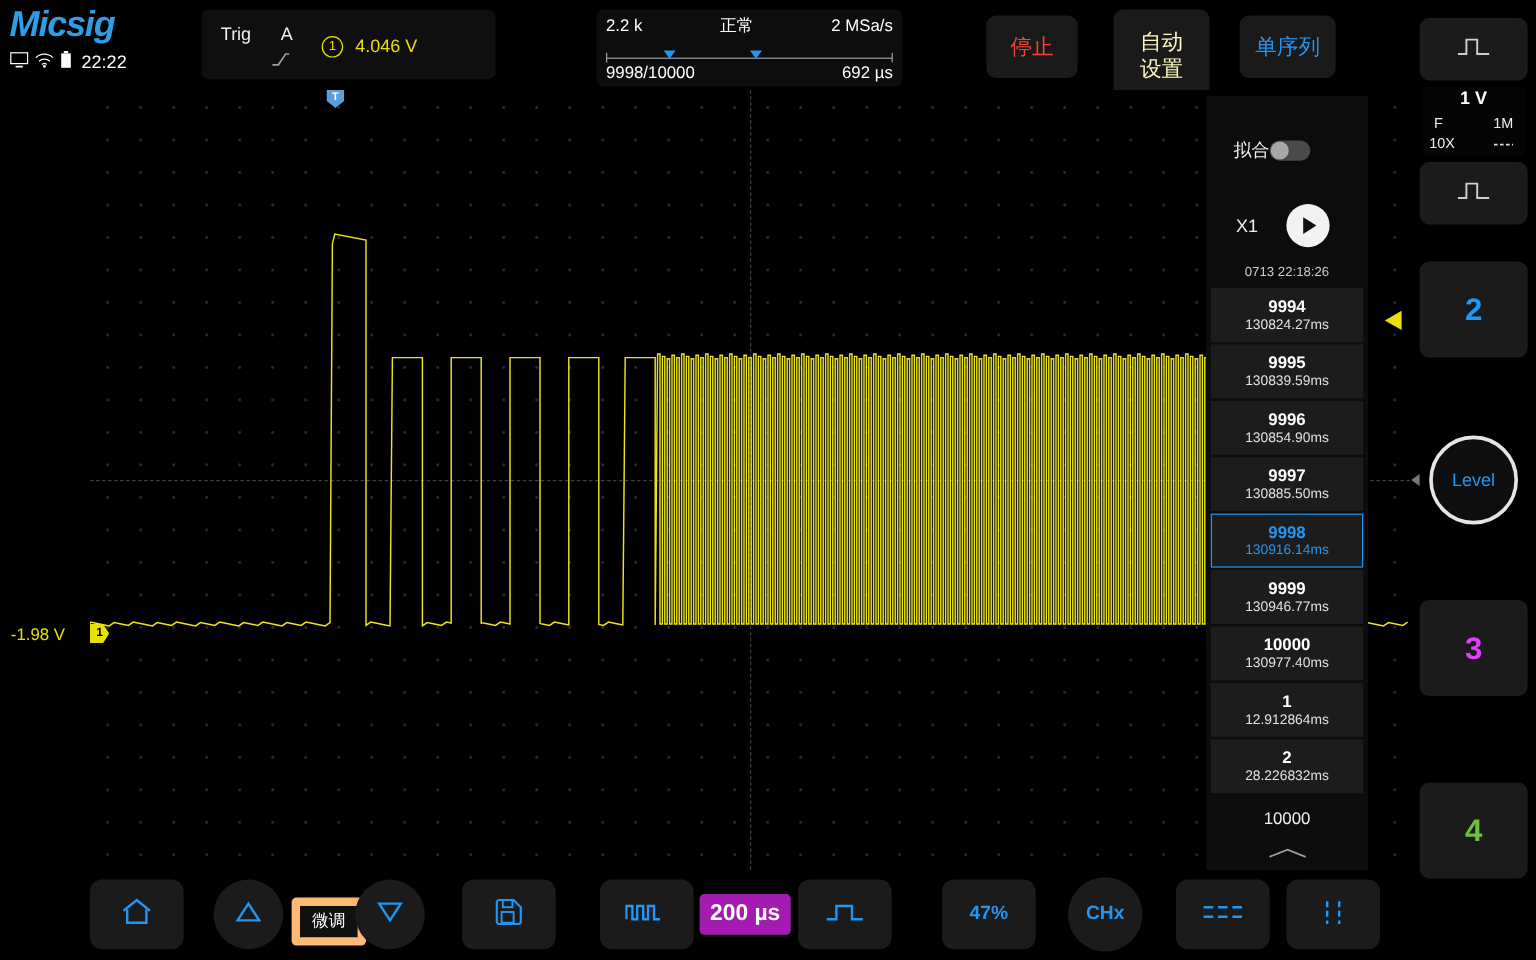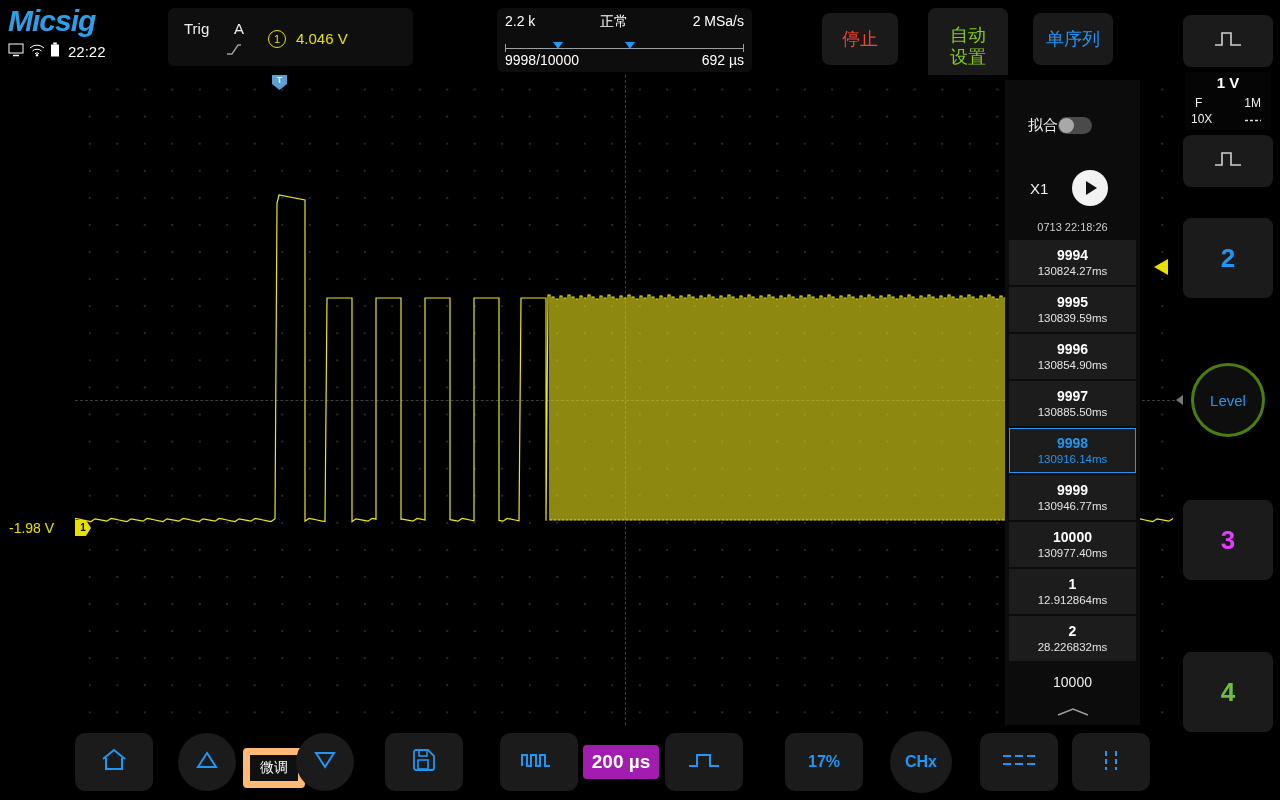--- a/index.html
+++ b/index.html
@@ -30,39 +30,39 @@
   .acq-slider{position:absolute;left:8px;right:8px;top:36px;height:8px;}
   .acq-line{position:absolute;left:0;right:0;top:4px;height:1px;background:#9aa0a6;}
   .acq-tick{position:absolute;top:0;width:1px;height:8px;background:#9aa0a6;}
   .acq-marker{position:absolute;top:-2px;width:0;height:0;border-left:5px solid transparent;
               border-right:5px solid transparent;border-top:7px solid #2196f3;}
 
   
   .top-btn{position:absolute;background:#1a1a1a;border-radius:8px;display:flex;flex-direction:column;
            align-items:center;justify-content:center;font-size:18px;cursor:pointer;}
   .btn-stop{left:822px;top:13px;width:76px;height:52px;color:#f54336;}
-  .btn-auto{left:928px;top:8px;width:80px;height:76px;color:#84cc16;line-height:22px;text-align:center;}
+  .btn-auto{left:928px;top:8px;width:80px;height:76px;color:#fef9c3;line-height:22px;text-align:center;}
   .btn-single{left:1033px;top:13px;width:80px;height:52px;color:#2196f3;}
 
   
   .rc-btn{position:absolute;left:1183px;width:90px;background:#1b1b1b;border-radius:8px;
           display:flex;align-items:center;justify-content:center;}
   .rc-icon1{top:15px;height:52px;}
   .rc-icon2{top:135px;height:52px;}
   .ch-box{position:absolute;left:1185px;top:72px;width:86px;height:58px;background:#050505;
           border-radius:3px;font-size:12px;}
   .ch-scale{position:absolute;top:2px;left:0;right:0;text-align:center;font-size:15px;font-weight:bold;color:#fff;}
   .ch-row2{position:absolute;top:24px;left:10px;right:10px;display:flex;justify-content:space-between;color:#eee;}
   .ch-row3{position:absolute;top:40px;left:6px;right:10px;display:flex;justify-content:space-between;align-items:center;color:#eee;}
   .rc-num{font-size:26px;font-weight:bold;}
   .btn-ch2{top:218px;height:80px;color:#2196f3;}
   .btn-ch3{top:500px;height:80px;color:#e040fb;}
   .btn-ch4{top:652px;height:80px;color:#6fbf3f;}
   .btn-level{position:absolute;left:1191px;top:363px;width:74px;height:74px;border-radius:50%;
-             background:#0e0e0e;border:3px solid #4d7c0f;color:#2196f3;font-size:15px;
+             background:#0e0e0e;border:3px solid #e5e5e5;color:#2196f3;font-size:15px;
              display:flex;align-items:center;justify-content:center;box-sizing:border-box;}
   .level-arrow{position:absolute;left:1176px;top:395px;width:0;height:0;
                border-top:5px solid transparent;border-bottom:5px solid transparent;border-right:7px solid #777;}
   .trig-level-arrow{position:absolute;left:1154px;top:259px;width:0;height:0;
                border-top:8px solid transparent;border-bottom:8px solid transparent;border-right:14px solid #e8e000;}
 
   
   .grid{position:absolute;left:75px;top:75px;width:1100px;height:650px;background-color:#000;
         background-image:radial-gradient(circle,#2b2b2b 1px,transparent 1.4px);
         background-size:27.5px 27.08px;background-position:1px 1px;}
@@ -337,21 +337,21 @@
     </span>
   </div>
   <div class="bb-btn bb-tb">200 µs</div>
   <div class="bb-btn bb-spulse">
     <span>
       <svg width="32" height="18">
           <path d="M1 15 h8 v-11 h13 v11 h9" stroke="#2196f3" stroke-width="2" fill="none"></path>
         </svg>
     </span>
   </div>
-  <div class="bb-btn bb-pct">17%</div>
+  <div class="bb-btn bb-pct">47%</div>
   <div class="bb-btn bb-circle bb-chx">CHx</div>
   <div class="bb-btn bb-hdash">
     <span>
       <svg width="34" height="16">
           <g stroke="#2196f3" stroke-width="2">
             <line x1="1" y1="4" x2="9" y2="4"></line>
             <line x1="13" y1="4" x2="21" y2="4"></line>
             <line x1="25" y1="4" x2="33" y2="4"></line>
             <line x1="1" y1="12" x2="9" y2="12"></line>
             <line x1="13" y1="12" x2="21" y2="12"></line>

